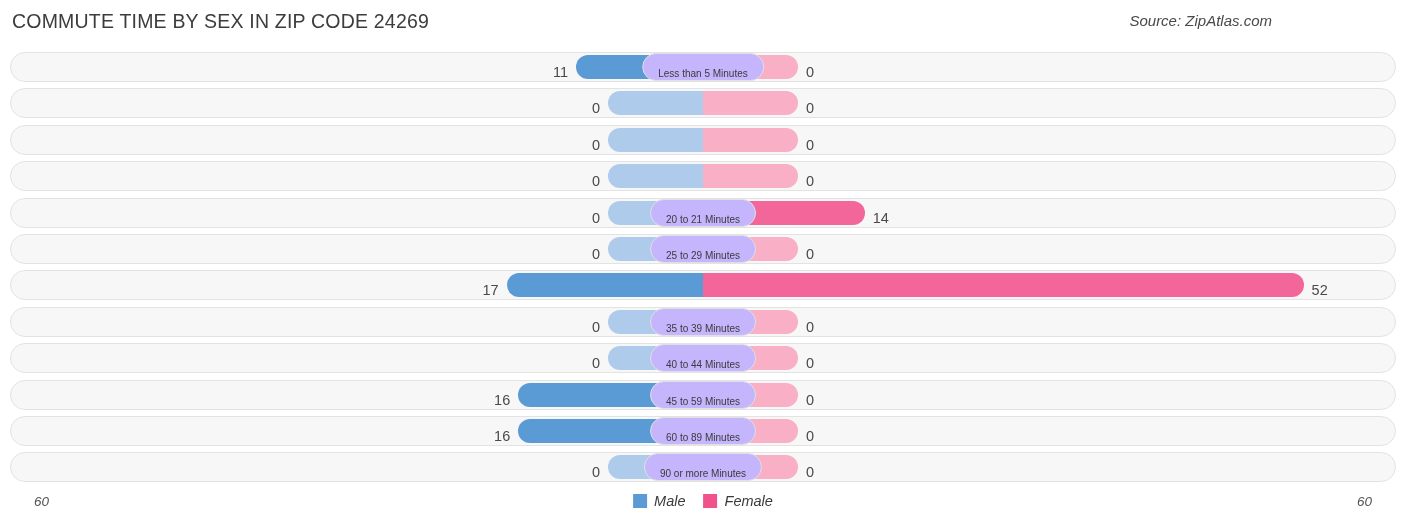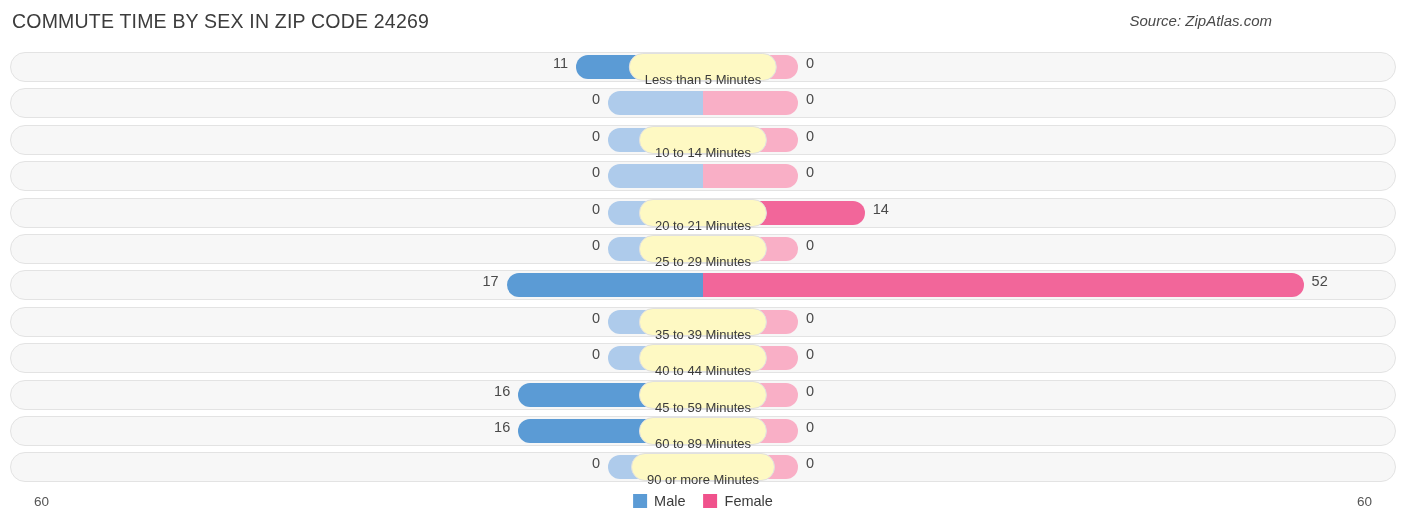--- a/index.html
+++ b/index.html
@@ -96,21 +96,21 @@
     border-radius: 0 13px 13px 0;
     background: #f2669a;
   }
   .bar.female.zero {
     background: #f9afc6;
   }
 
   
   .val {
     position: absolute;
-    top: 1px;
+    top: 10px;
     height: 24px;
     line-height: 24px;
     font-size: 14.5px;
     color: #4a4a4a;
     white-space: nowrap;
   }
   .val.male-val {
     text-align: right;
   }
   .val.female-val {
@@ -118,37 +118,38 @@
   }
 
   
   .center-label {
     position: absolute;
     left: 50%;
     top: 3px;
     transform: translateX(-50%);
     height: 28px;
     line-height: 27px;
-    padding: 12px 15px;
-    background: #fef9c3;
+    padding: 6px 15px;
+    background: #c4b5fd;
     border: 1px solid #e0e0e0;
     border-radius: 15px;
-    font-size: 13px;
+    font-size: 10px;
     color: #3b3b3b;
     white-space: nowrap;
     box-sizing: border-box;
   }
 
   
   .footer {
     position: absolute;
     left: 0;
     bottom: 6px;
     width: 1406px;
     height: 26px;
+    font-style: italic;
   }
   .axis-label {
     position: absolute;
     top: 3px;
     font-size: 13.5px;
     color: #555;
   }
   .axis-left { left: 34px; }
   .axis-right { right: 34px; }
 
@@ -209,21 +210,20 @@
           <div class="val female-val" style="left: 806px;">0</div>
         </div>
       </div>
       <div class="row">
         <div class="row-track"></div>
         <div class="bars">
           <div class="bar male zero" style="width: 95px;"></div>
           <div class="bar female zero" style="width: 95px;"></div>
           <div class="val male-val" style="right: 806px;">0</div>
           <div class="val female-val" style="left: 806px;">0</div>
-          <div class="center-label">10 to 14 Minutes</div>
         </div>
       </div>
       <div class="row">
         <div class="row-track"></div>
         <div class="bars">
           <div class="bar male zero" style="width: 95px;"></div>
           <div class="bar female zero" style="width: 95px;"></div>
           <div class="val male-val" style="right: 806px;">0</div>
           <div class="val female-val" style="left: 806px;">0</div>
         </div>

